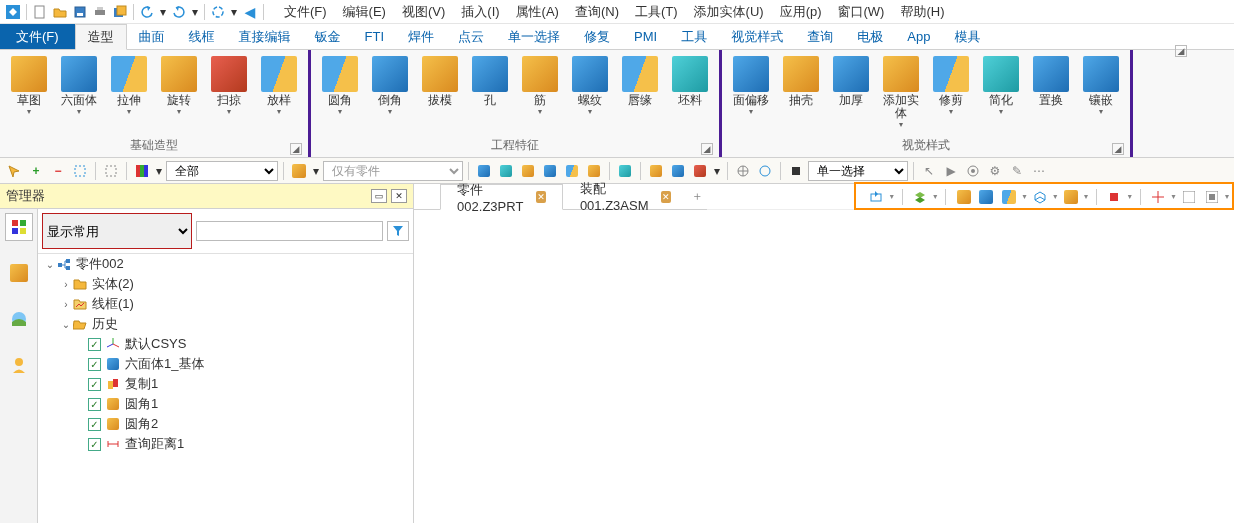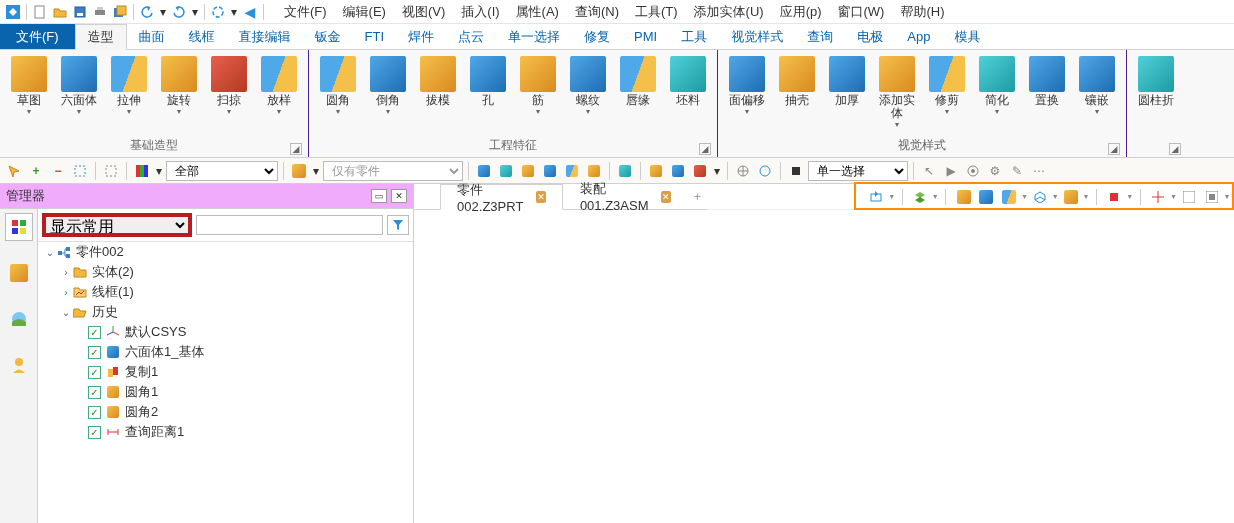--- a/index.html
+++ b/index.html
@@ -13,50 +13,50 @@
   .menu-item { padding: 2px 8px; cursor: pointer; font-size: 13px; }
 
   
   .ribbon-tabs { height: 26px; background: #fff; display: flex; align-items: stretch; border-bottom: 1px solid #d0d0d0; }
   .file-tab { background: #0a64ad; color: #fff; padding: 0 16px; display: flex; align-items: center; font-size: 13px; cursor: pointer; }
   .ribbon-tab { padding: 0 12px; display: flex; align-items: center; font-size: 13px; cursor: pointer; color: #0a64ad; }
   .ribbon-tab.active { background: #f5f5f5; border: 1px solid #d0d0d0; border-bottom: 1px solid #f5f5f5; margin-bottom: -1px; color: #333; }
 
   
   .ribbon { background: #f8f8f8; border-bottom: 1px solid #d0d0d0; height: 108px; display: flex; }
-  .ribbon-group { border-right: 1px solid #4c1d95; display: flex; flex-direction: column; padding: 4px 6px 0 6px; min-width: 60px; }
+  .ribbon-group { border-right: 3px solid #4c1d95; display: flex; flex-direction: column; padding: 4px 6px 0 6px; min-width: 60px; }
   .ribbon-group-content { flex: 1; display: flex; align-items: flex-start; gap: 4px; }
   .ribbon-group-label { text-align: center; font-size: 12px; color: #666; padding: 2px 0 3px; position: relative; }
   .ribbon-group-label .launcher { position: absolute; right: 0; bottom: 2px; width: 12px; height: 12px; font-size: 9px; color: #666; cursor: pointer; border: 1px solid #bbb; display: flex; align-items: center; justify-content: center; }
   .rb-btn { display: flex; flex-direction: column; align-items: center; width: 46px; cursor: pointer; padding: 2px; }
   .rb-icon { width: 36px; height: 36px; margin-bottom: 2px; border-radius: 3px; }
   .rb-label { font-size: 12px; text-align: center; line-height: 1.1; }
   .rb-dd { font-size: 8px; color: #666; }
 
   
   .toolbar2 { height: 26px; background: #faf9f5; border-bottom: 1px solid #d0d0d0; display: flex; align-items: center; padding: 0 4px; gap: 2px; }
   .tb-icon { width: 20px; height: 20px; display: flex; align-items: center; justify-content: center; cursor: pointer; border-radius: 2px; }
   .tb-sep { width: 1px; height: 18px; background: #ccc; margin: 0 3px; }
   .tb-combo { height: 20px; border: 1px solid #bbb; background: #fff; font-size: 12px; padding: 0 4px; }
 
   
   .workspace { display: flex; height: calc(523px - 24px - 26px - 108px - 26px); }
 
   
   .manager { width: 420px; border-right: 1px solid #d0d0d0; display: flex; flex-direction: column; }
-  .manager-title { background: #f0abfc; padding: 3px 6px; font-size: 13px; border-bottom: 1px solid #d0d0d0; display: flex; align-items: center; }
+  .manager-title { background: #fef9c3; padding: 3px 6px; font-size: 13px; border-bottom: 1px solid #d0d0d0; display: flex; align-items: center; }
   .manager-title .btns { margin-left: auto; display: flex; gap: 4px; }
   .manager-title .ibtn { width: 16px; height: 14px; border: 1px solid #999; font-size: 9px; display:flex;align-items:center;justify-content:center; cursor:pointer; background:#fff;}
   .manager-body { flex: 1; display: flex; }
   .side-tabs { width: 38px; background: #f3f3f3; border-right: 1px solid #d0d0d0; display: flex; flex-direction: column; align-items: center; padding-top: 4px; gap: 18px; }
   .side-tab { width: 28px; height: 28px; display: flex; align-items: center; justify-content: center; cursor: pointer; border:1px solid transparent; }
   .side-tab.active { background: #fff; border:1px solid #bbb; }
   .tree-panel { flex: 1; background: #fff; display: flex; flex-direction: column; overflow: hidden; }
   .tree-header { display: flex; align-items: center; gap: 4px; padding: 4px; border-bottom: 1px solid #e0e0e0; }
-  .tree-header select { flex: 0 0 150px; height: 24px; border:4px solid #b91c1c; font-size:16px; }
+  .tree-header select { flex: 0 0 150px; height: 36px; border:1px solid #b91c1c; font-size:13px; }
   .tree-header input { flex: 1; height: 20px; border:1px solid #bbb; padding:0 4px; }
   .filter-btn { width: 22px; height: 20px; border:1px solid #bbb; background:#fff; display:flex; align-items:center; justify-content:center; cursor:pointer; color:#0a64ad;}
   .tree-colhdr { background: #eef3f8; padding:3px 6px; font-size:12px; border-bottom:1px solid #e0e0e0; }
   .tree { overflow:auto; flex:1; }
   .tree-row { display:flex; align-items:center; height:20px; padding:0 4px; font-size:13px; cursor:pointer; white-space:nowrap; }
   .exp { width:12px; text-align:center; color:#666; font-size:10px; }
   .chk { width:13px; height:13px; border:1px solid #4a8; margin-right:4px; display:flex; align-items:center; justify-content:center; font-size:10px; color:#2a7d2a; background:#fff; }
   .node-icon { width:16px; height:16px; margin-right:4px; display:inline-flex; align-items:center; justify-content:center; }
 
   
@@ -294,26 +294,20 @@
       <div class="rb-btn">
           <div class="rb-icon ic-cube"></div>
           <span class="rb-label">镶嵌</span>
           <span class="rb-dd">▾</span>
         </div>
     </div>
     <div class="ribbon-group-label"><span>视觉样式</span><span class="launcher">◢</span></div>
   </div>
 
   <div class="ribbon-group" style="border-right:none">
-    <div class="ribbon-group-content">
-      <div class="rb-btn">
-          <div class="rb-icon ic-teal"></div>
-          <span class="rb-label">圆柱折</span>
-        </div>
-    </div>
     <div class="ribbon-group-label">
         <span class="launcher">◢</span>
       </div>
   </div>
 </div>
 
 <div class="toolbar2">
   <span class="tb-icon">
       <svg width="14" height="14">
         <path d="M2 2 L12 7 L7 8 L6 13 Z" fill="#f5b83d" stroke="#c08a1f"></path>

